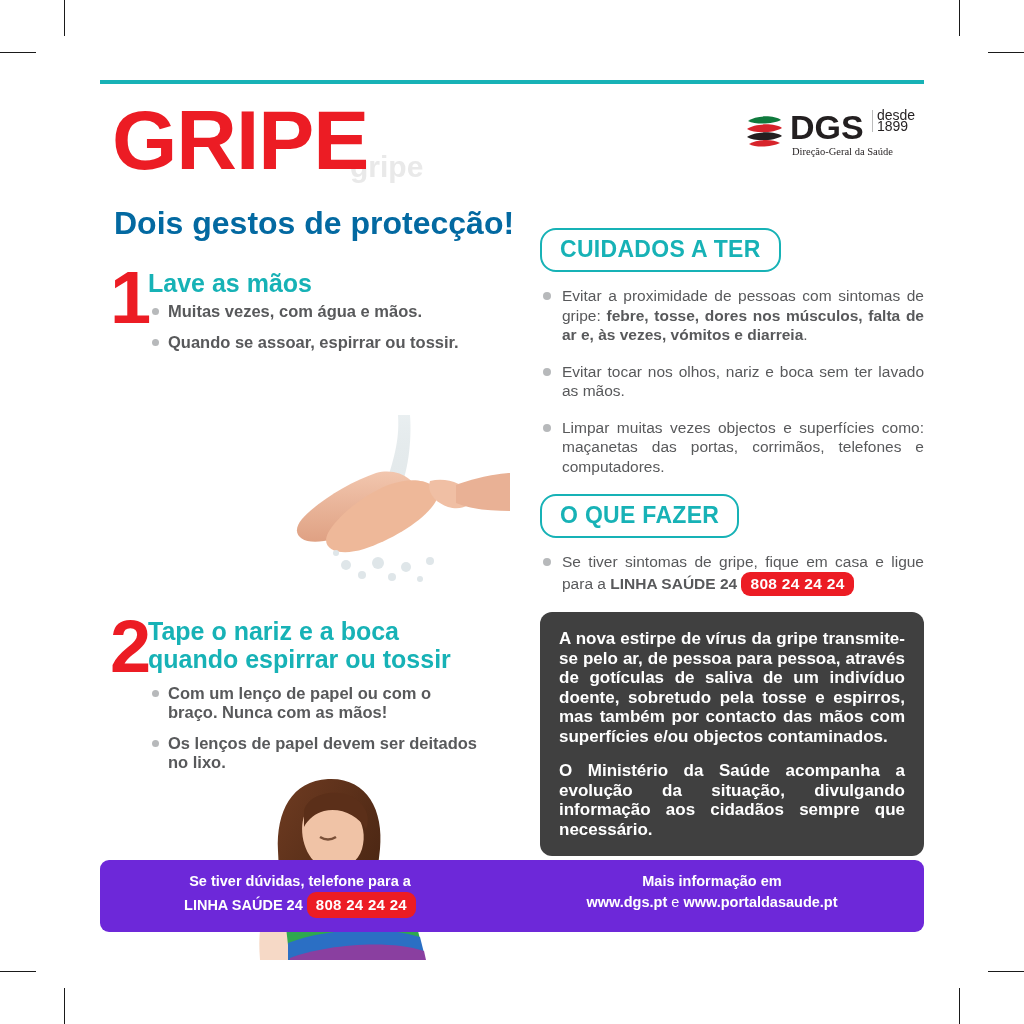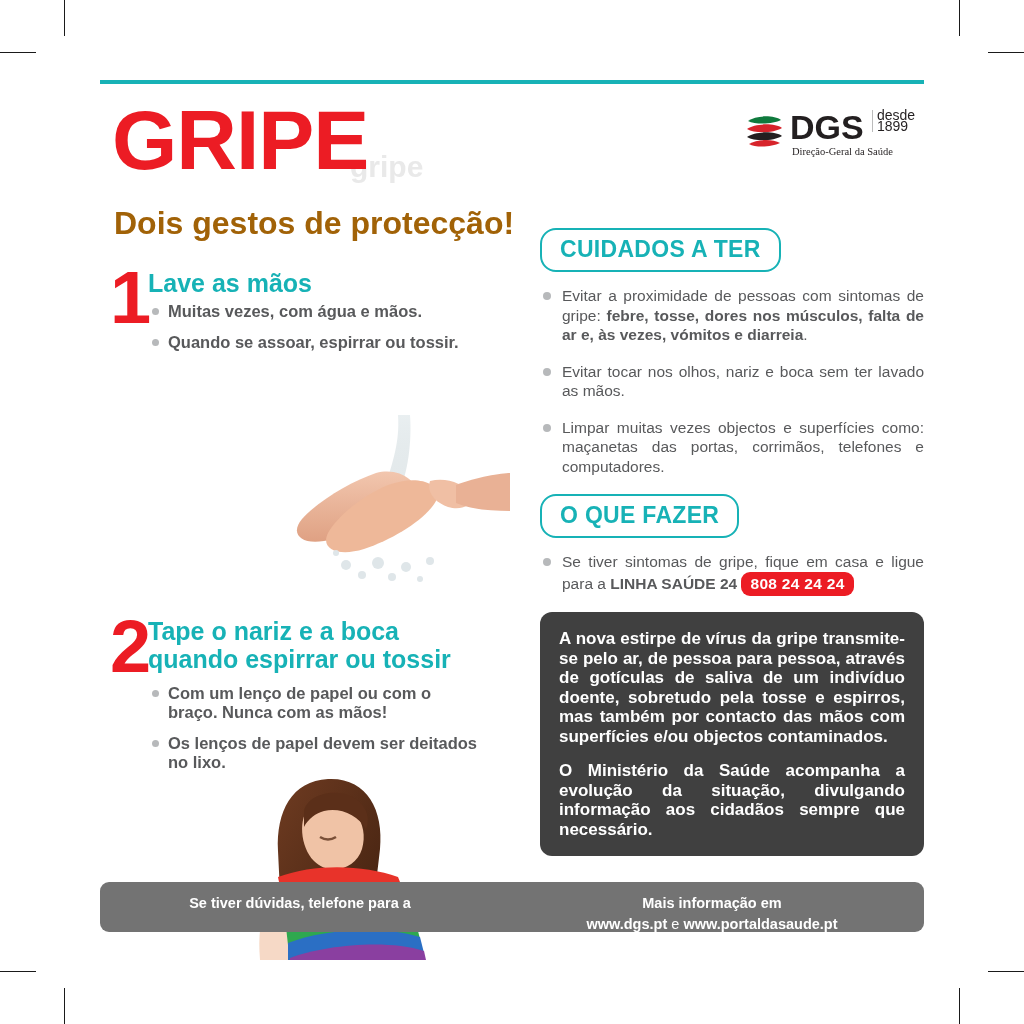--- a/index.html
+++ b/index.html
@@ -27,21 +27,21 @@
   }
 
   
   .title {
     position:absolute; left:12px; top:18px;
     font-size:84px; line-height:84px; font-weight:bold;
     color:#ec1c24; letter-spacing:-1px;
   }
   .subtitle {
     position:absolute; left:14px; top:125px;
-    font-size:32px; font-weight:bold; color:#a16207;
+    font-size:32px; font-weight:bold; color:#0369a1;
   }
   .ghost {
     position:absolute; left:250px; top:70px;
     font-size:30px; color:#e9e9e9; font-weight:bold;
   }
 
   
   .logo { position:absolute; right:0px; top:28px; width:180px; height:60px; }
   .logo .mark { position:absolute; left:0; top:4px; width:40px; height:40px; }
   .logo .dgs {
@@ -119,22 +119,22 @@
     margin-top:14px; background:#404040; color:#ffffff;
     border-radius:12px; padding:17px 19px 17px 19px;
     font-size:17px; line-height:19.5px; font-weight:bold;
     text-align:justify;
   }
   .infobox p { margin:0; }
   .infobox p + p { margin-top:15px; }
 
   
   .footer {
-    position:absolute; left:0; bottom:0; width:824px; height:50px;
-    background:#737373; border-radius:9px;
+    position:absolute; left:0; bottom:0; width:824px; height:72px;
+    background:#6d28d9; border-radius:9px;
     color:#fff;
   }
   .footer .left {
     position:absolute; left:0; top:11px; width:400px; text-align:center;
     font-size:14.5px; font-weight:bold; line-height:21px;
   }
   .footer .right {
     position:absolute; right:0; top:11px; width:424px; text-align:center;
     font-size:14.5px; font-weight:bold; line-height:21px;
   }
@@ -285,20 +285,24 @@
 
     <div class="infobox">
       <p>A nova estirpe de vírus da gripe transmite-se pelo ar, de pessoa para pessoa, através de gotículas de saliva de um indivíduo doente, sobretudo pela tosse e espirros, mas também por contacto das mãos com superfícies e/ou objectos contaminados.</p>
       <p>O Ministério da Saúde acompanha a evolução da situação, divulgando informação aos cidadãos sempre que necessário.</p>
     </div>
   </div>
 
   <div class="footer">
     <div class="left">
       <div>Se tiver dúvidas, telefone para a</div>
+      <div>
+        <span>LINHA SAÚDE 24</span>
+        <span class="phone">808 24 24 24</span>
+      </div>
     </div>
     <div class="right">
       <div>Mais informação em</div>
       <div>
         <span>www.dgs.pt</span>
         <span style="font-weight:normal;">e</span>
         <span>www.portaldasaude.pt</span>
       </div>
     </div>
   </div>

